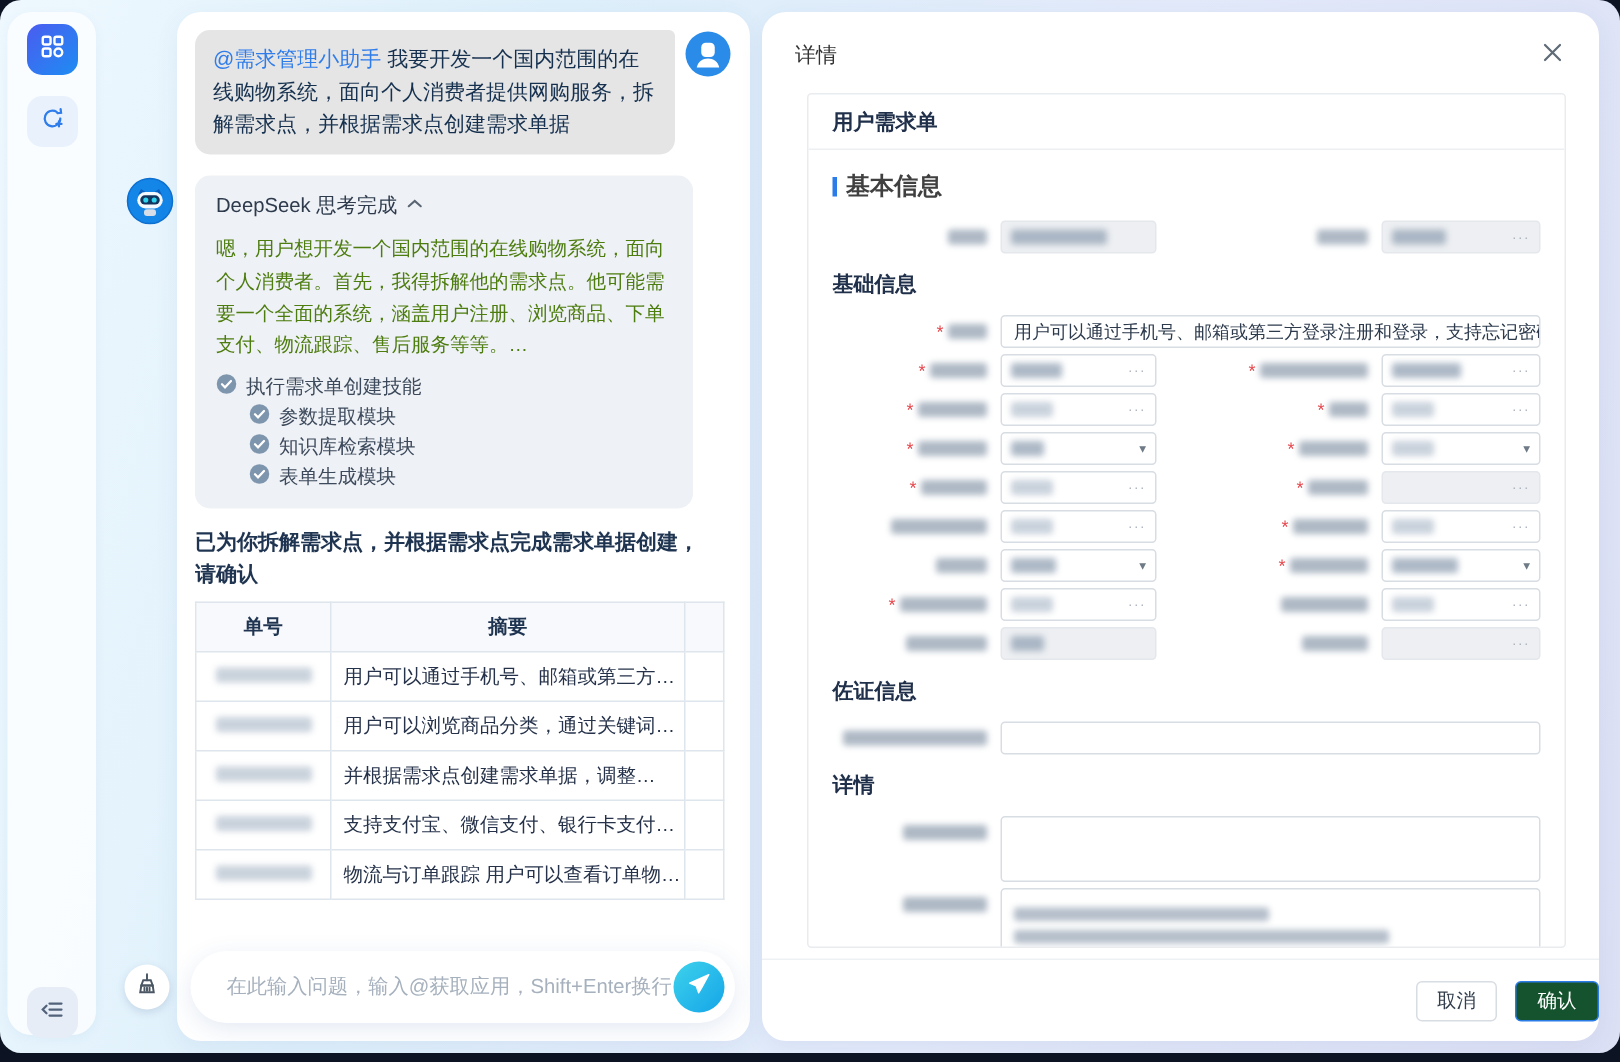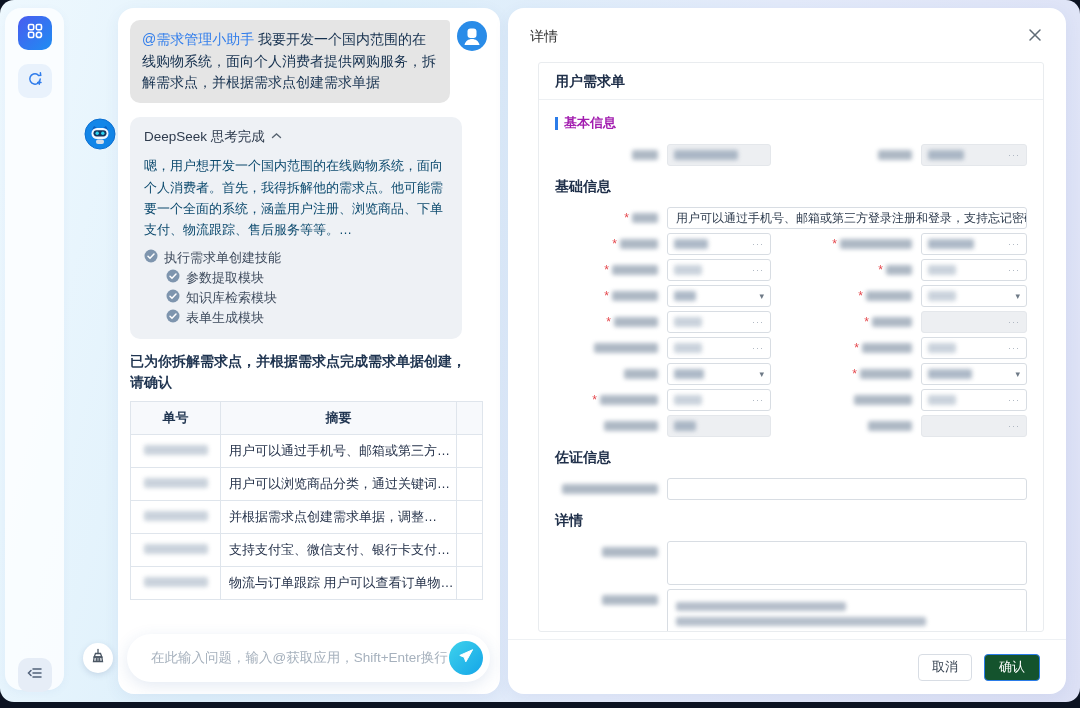--- a/index.html
+++ b/index.html
@@ -20,21 +20,21 @@
   .chat{position:absolute;left:118px;top:8px;width:382px;height:686px;background:#fff;border-radius:16px;
     box-shadow:0 4px 16px rgba(50,90,160,.07);overflow:hidden;}
   .chat-scroll{position:absolute;left:12px;right:8px;top:10px;bottom:70px;overflow:hidden;}
   .user-row{display:flex;gap:6px;margin:2px 0 14px 0;}
   .bubble{width:320px;box-sizing:border-box;background:#e5e5e5;border-radius:10px 4px 10px 10px;padding:9px 12px;
     font-size:14px;line-height:1.55;color:#16314f;}
   .mention{color:#2f7ceb;}
   .uavatar{width:32px;height:32px;flex:0 0 32px;}
   .think{width:332px;box-sizing:border-box;background:#eef1f5;border-radius:10px;padding:11px 14px 10px;}
   .think-title{display:flex;align-items:flex-start;gap:6px;font-size:13.5px;color:#2e3b4d;}
-  .think-body{font-size:13px;color:#0c4a6e;line-height:1.65;margin:9px 0 8px;}
+  .think-body{font-size:13px;color:#4d7c0f;line-height:1.65;margin:9px 0 8px;}
   .chk-item{display:flex;align-items:center;gap:6px;font-size:13px;color:#3d4a5c;height:18px;margin:2px 0;}
   .chk-item.lv2{margin-left:22px;}
   .result-text{margin:12px 2px 8px 0;font-size:14px;font-weight:600;color:#1f3450;line-height:1.5;width:344px;}
   table.req{width:352px;border-collapse:collapse;font-size:13px;table-layout:fixed;}
   table.req th,table.req td{border:1px solid #dfe5ec;}
   table.req th{background:#f7f9fc;font-weight:700;color:#1f3450;padding:7px 4px;text-align:center;}
   table.req td{padding:7px 8px;color:#25324a;white-space:nowrap;overflow:hidden;}
   td.ord{text-align:center;}
   .btn{height:26px;border-radius:4px;font-size:13px;display:flex;align-items:center;justify-content:center;cursor:pointer;box-sizing:border-box;}
   .btn.ghost{width:52px;background:#fff;border:1px solid #d8dde4;color:#333f4e;}
@@ -46,21 +46,21 @@
     display:flex;align-items:center;justify-content:center;cursor:pointer;}
   
   .detail{position:absolute;left:508px;top:8px;width:558px;height:686px;background:#fff;border-radius:16px;
     box-shadow:0 4px 16px rgba(50,90,160,.07);}
   .detail-title{position:absolute;left:22px;top:20px;font-size:14px;color:#333;}
   .close{position:absolute;right:24px;top:20px;cursor:pointer;}
   .form-card{position:absolute;left:30px;top:54px;width:506px;bottom:62px;border:1px solid #e9ecef;border-radius:3px;
     overflow:hidden;background:#fff;box-sizing:border-box;}
   .fc-title{height:36px;line-height:36px;padding:0 16px;font-size:14px;font-weight:700;color:#20304a;border-bottom:1px solid #edf0f3;}
   .fc-body{padding:12px 16px 0;}
-  .sec-basic{color:#a21caf;font-weight:700;font-size:13px;display:flex;align-items:center;gap:6px;margin:2px 0 12px;}
+  .sec-basic{color:#404040;font-weight:700;font-size:16px;display:flex;align-items:center;gap:6px;margin:2px 0 12px;}
   .sec-basic::before{content:"";width:3px;height:13px;background:#2b7ce9;display:inline-block;}
   .sec{font-size:14px;font-weight:700;color:#20304a;margin:12px 0 11px;}
   .frow{display:flex;align-items:center;margin-bottom:4px;min-height:22px;position:relative;}
   .frow.top{align-items:flex-start;}
   .flab{width:112px;flex:0 0 112px;display:flex;justify-content:flex-end;align-items:center;gap:3px;
     padding-right:9px;box-sizing:border-box;}
   .flab.r{flex:1 1 auto;width:auto;}
   .flab.t{padding-top:6px;}
   .req-star{color:#e5484d;font-size:12px;line-height:1;}
   .ffld{width:104px;flex:0 0 104px;height:22px;border:1px solid #d8dde3;border-radius:3px;background:#fff;
@@ -72,21 +72,21 @@
   .ftext{flex:1 1 auto;border:1px solid #d8dde3;border-radius:3px;box-sizing:border-box;padding:6px 8px;overflow:hidden;}
   .suf{margin-left:auto;color:#a7b0bc;font-size:9px;letter-spacing:1px;line-height:1;}
   .suf.caret{font-size:9px;color:#6e7a86;letter-spacing:0;}
   
   .rb{display:inline-block;border-radius:2px;filter:blur(2px);height:10px;}
   .rb.lab{background:#93a1b1;opacity:.75;}
   .rb.vdark{background:#9fadbd;opacity:.85;}
   .rb.vlight{background:#c7d0da;opacity:.95;}
   .rb.line{display:block;height:9px;background:#a2aebd;opacity:.8;margin:6px 0;}
   .detail-footer{position:absolute;left:0;right:0;bottom:0;height:54px;border-top:1px solid #eef1f4;
-    display:flex;align-items:center;justify-content:flex-end;gap:12px;padding-right:26px;}
+    display:flex;align-items:center;justify-content:flex-end;gap:12px;}
   .detail-footer .btn.ghost{width:54px;height:27px;}
   .detail-footer .btn.primary{width:56px;height:27px;}
 </style>
 </head>
 <body>
 
 <div class="window">
 
   <aside class="sidebar">
     <div class="side-btn sb-apps">

